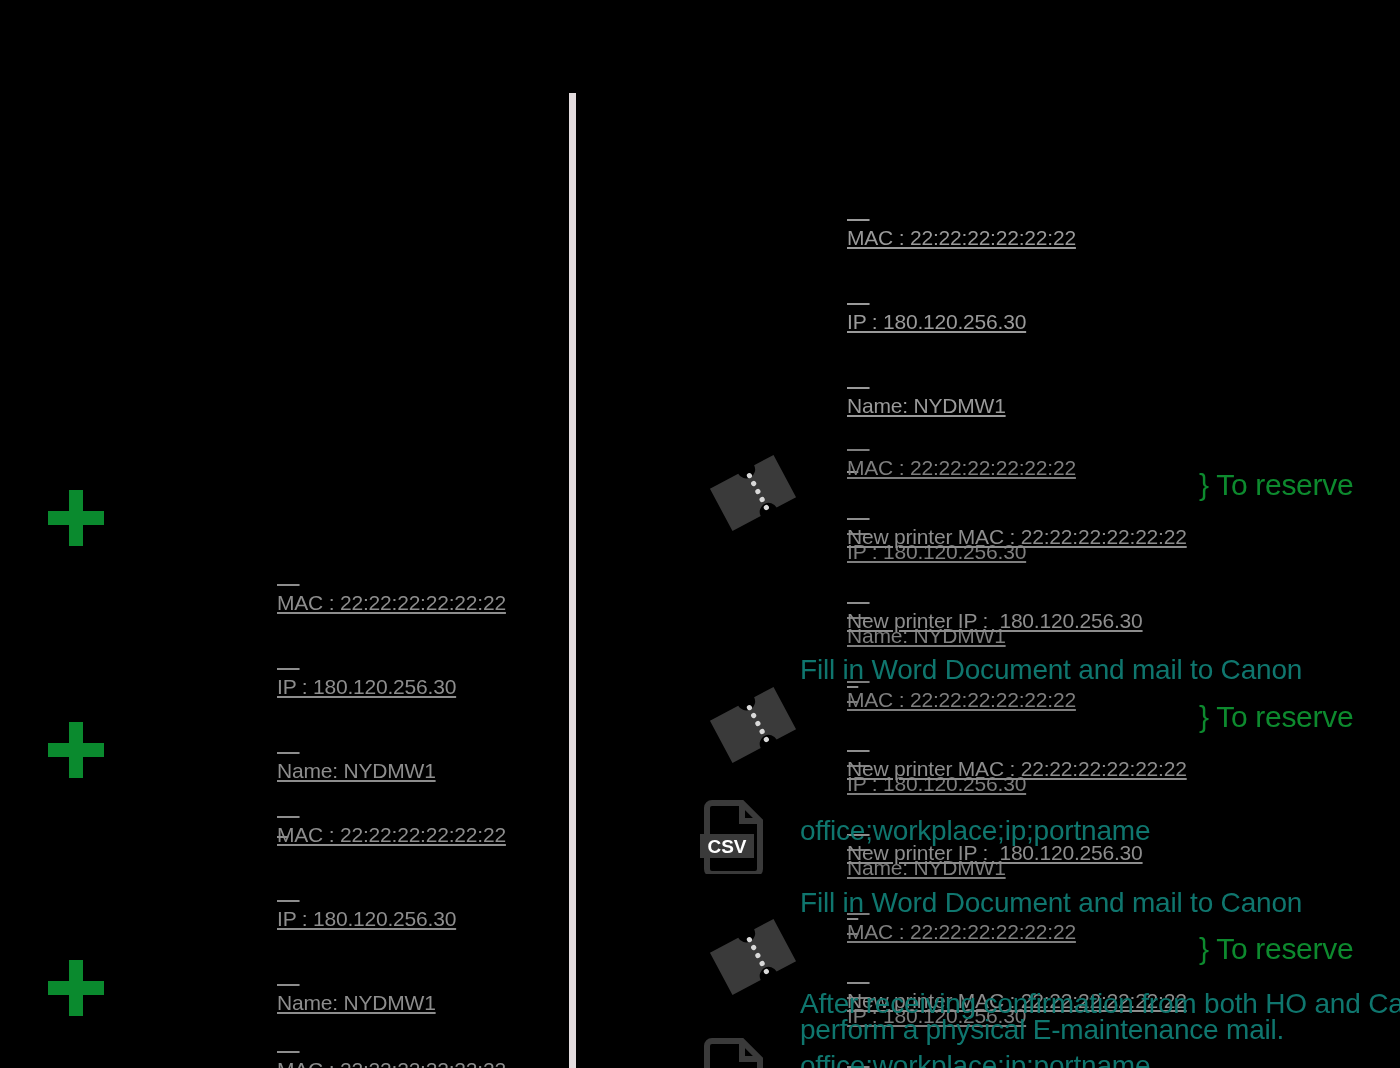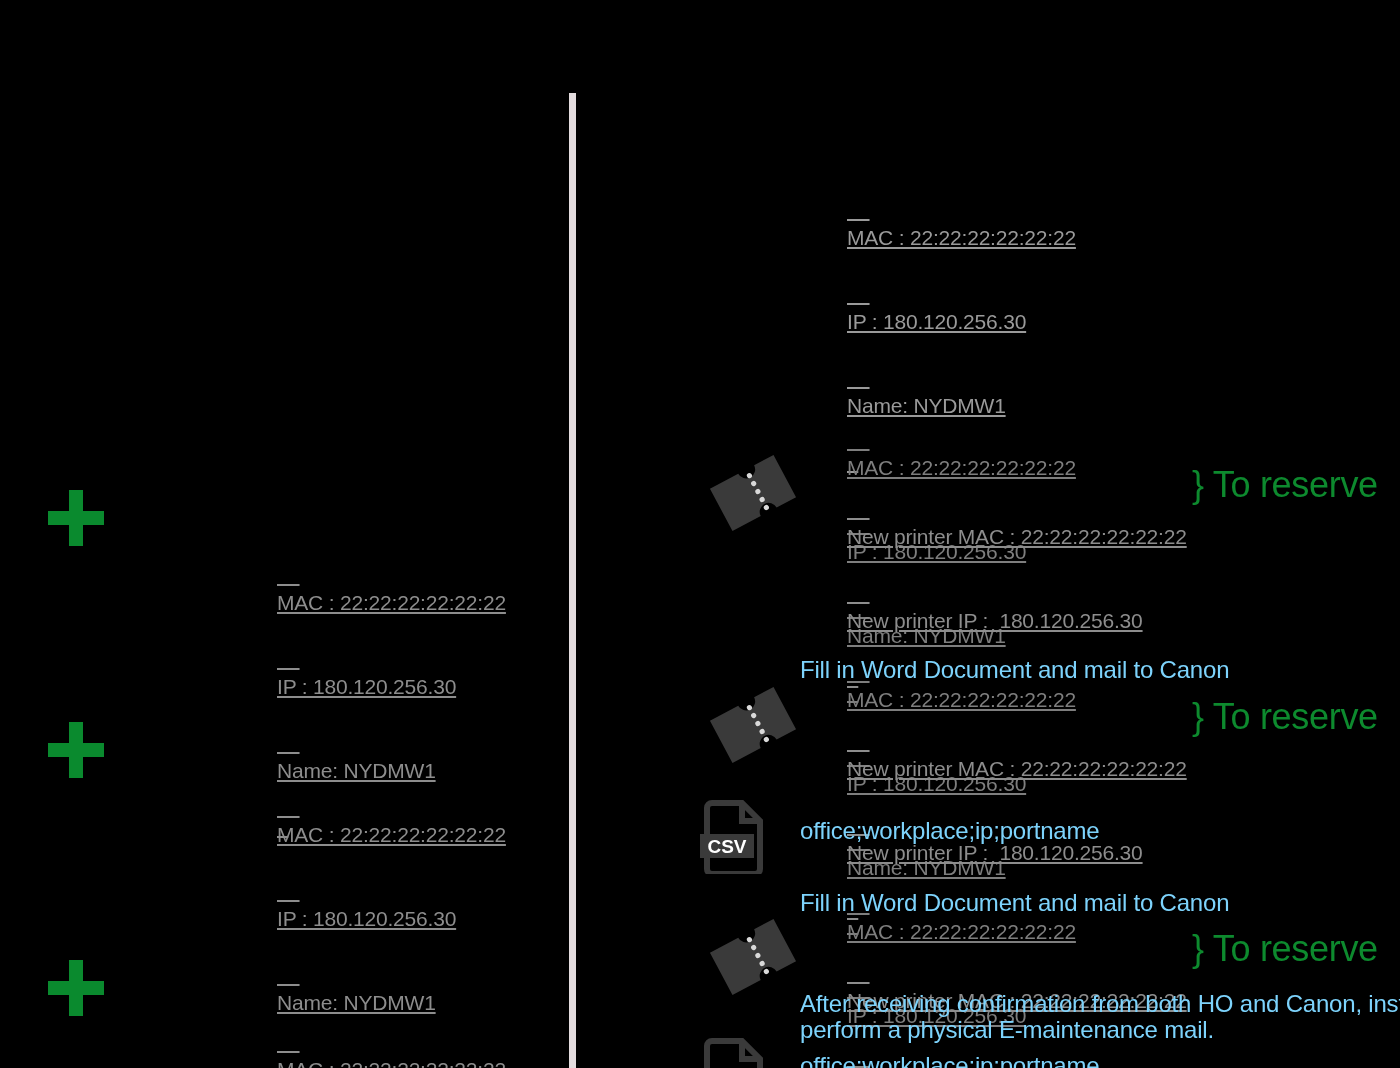--- a/index.html
+++ b/index.html
@@ -58,35 +58,36 @@
   }
   .tline {
     display: block;
     white-space: pre;
   }
   .tblock.bright { color: #9a9a9a; }
   .tblock.dim    { color: #7e7e7e; }
 
   .note {
     position: absolute;
-    color: #7dd3fc;
-    font-size: 24px;
+    color: #0f766e;
+    font-size: 28px;
     line-height: 30px;
     white-space: nowrap;
     letter-spacing: -0.2px;
   }
 
   
   .reserve {
     position: absolute;
     color: #0d8a2e;
-    font-size: 36px;
+    font-size: 30px;
     line-height: 34px;
     white-space: nowrap;
     letter-spacing: -0.3px;
+    margin-left: 7px;
   }
 
   
   .icon {
     position: absolute;
   }
   .icon svg { display: block; }
 </style>
 </head>
 <body>

